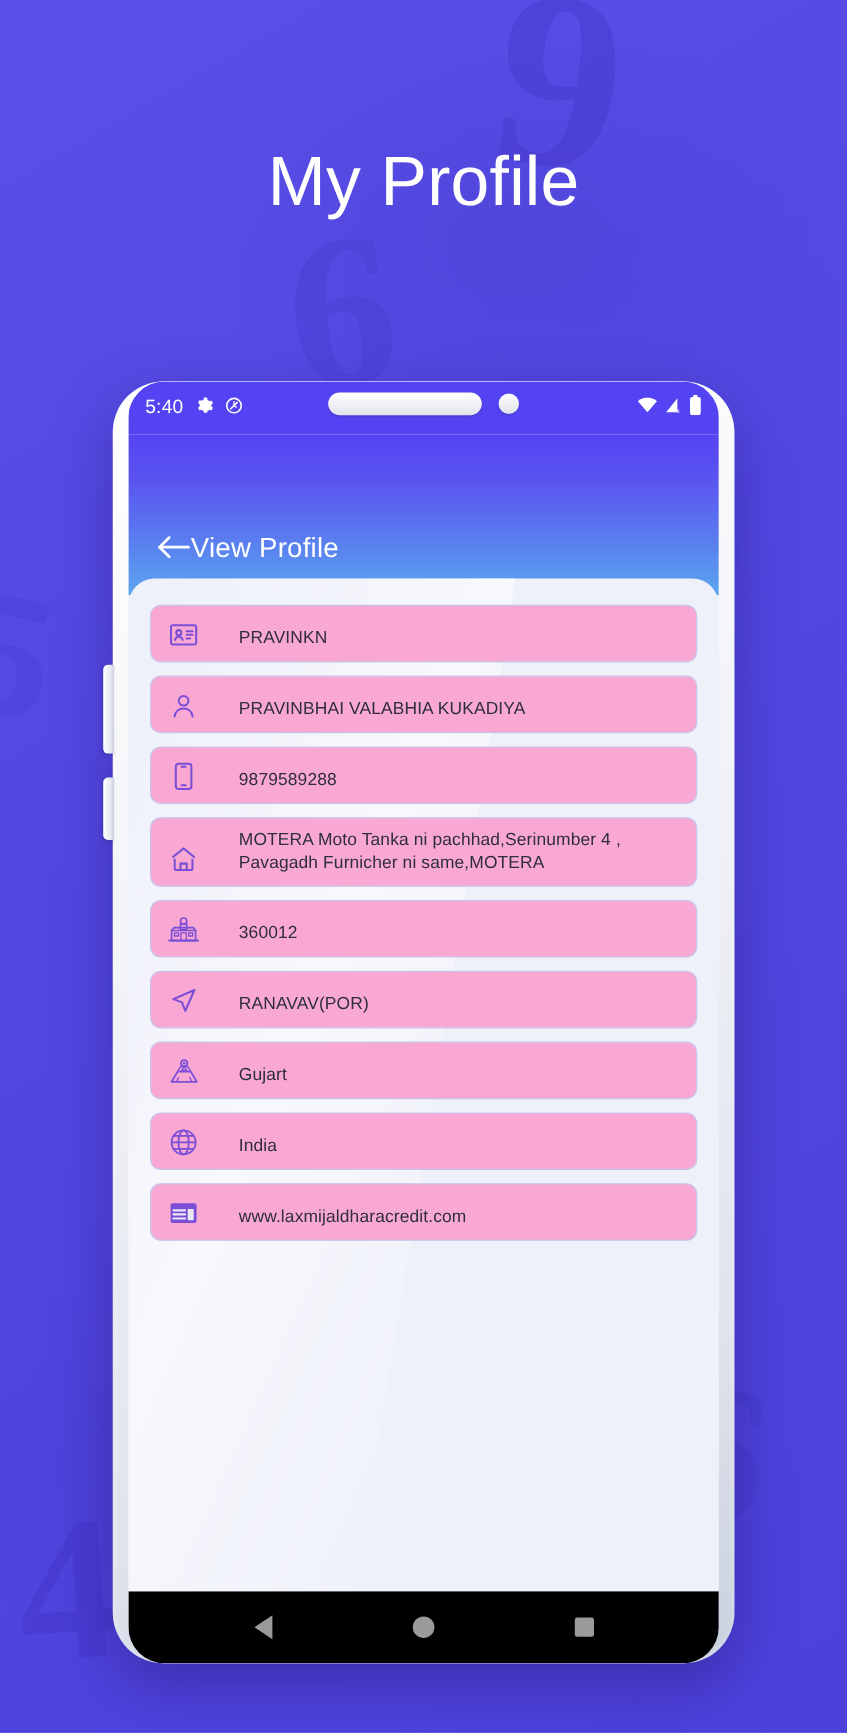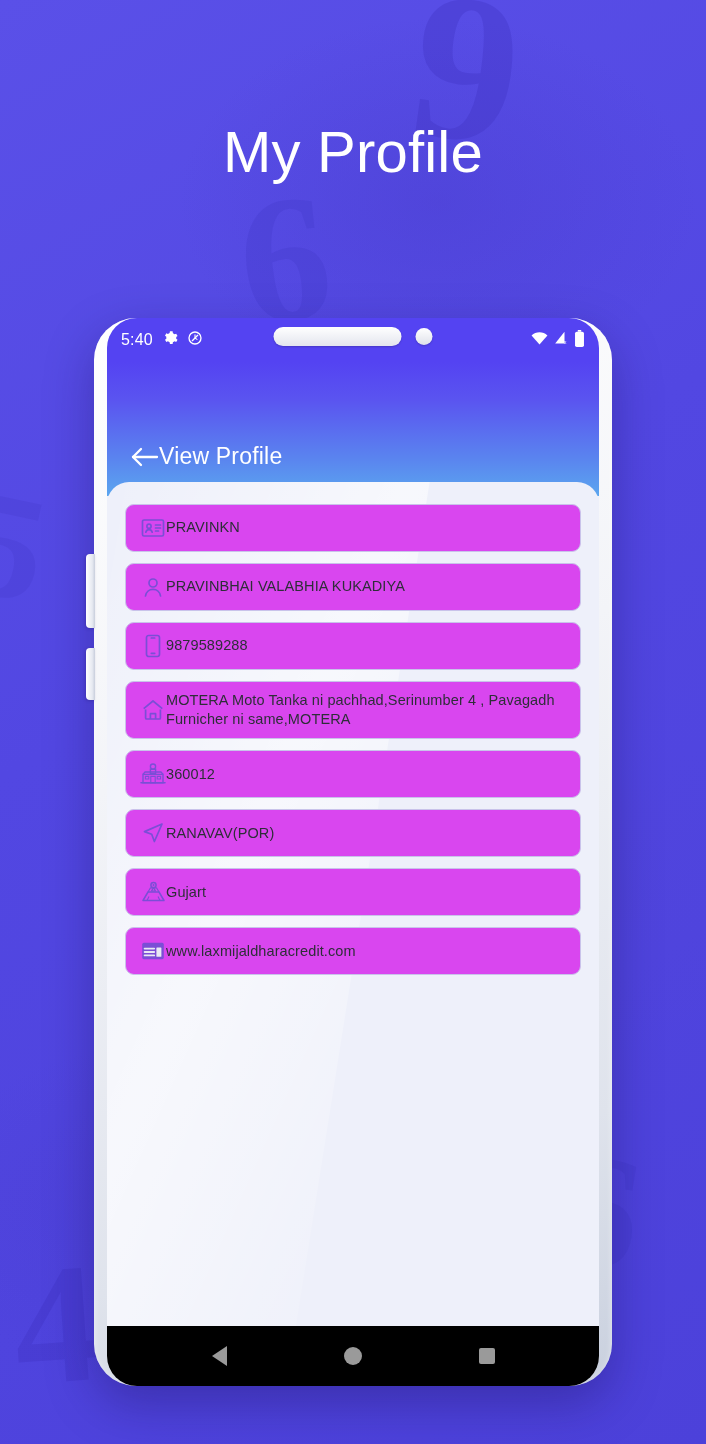--- a/index.html
+++ b/index.html
@@ -121,23 +121,23 @@
   .sheet::after {
     content:"";
     position:absolute; left:-60px; top:-40px;
     width:300px; height:1100px;
     background:linear-gradient(105deg,rgba(255,255,255,0) 0%,rgba(255,255,255,0.55) 48%,rgba(255,255,255,0) 100%);
     transform:rotate(9deg);
     pointer-events:none;
   }
 
   .field {
-    display:flex; align-items:center; gap:0;
+    display:flex; align-items:flex-end; gap:33px;
     min-height:48px;
-    background:#d946ef;
+    background:#f9a8d4;
     border:1px solid #c9c3ea;
     border-radius:9px;
     padding:9px 14px;
     margin-bottom:11px;
     position:relative; z-index:2;
   }
   .field-icon {
     flex:0 0 26px; width:26px; height:26px;
     display:flex; align-items:center; justify-content:center;
     color:#7b4ed6;
@@ -314,20 +314,30 @@
             <path d="M7 12l2.5-4.2h6L18 12" stroke-width="1.2"></path>
             <circle cx="12.5" cy="5" r="2.6"></circle>
             <path d="M12.5 7.6l-2 3.4h4l-2-3.4z" stroke-width="1.2"></path>
             <circle cx="12.5" cy="5" r="1" fill="#7b4ed6" stroke="none"></circle>
             <path d="M6 20.5l2-4M19 20.5l-2-4" stroke-width="1.1"></path>
           </svg>
         </span>
         <span class="field-value">Gujart</span>
       </div>
 
+      <div class="field">
+        <span class="field-icon">
+          <svg width="24" height="24" viewBox="0 0 24 24" fill="none" stroke="#7b4ed6" stroke-width="1.5">
+            <circle cx="12" cy="12" r="10"></circle>
+            <ellipse cx="12" cy="12" rx="4.3" ry="10"></ellipse>
+            <path d="M2 12h20M3.6 6.6h16.8M3.6 17.4h16.8"></path>
+          </svg>
+        </span>
+        <span class="field-value">India</span>
+      </div>
 
       <div class="field">
         <span class="field-icon">
           <svg width="24" height="20" viewBox="0 0 24 20" fill="none">
             <rect x="1.2" y="1.8" width="21.6" height="16.4" rx="1.6" fill="#7b4ed6"></rect>
             <path d="M3.6 7.6h9.6M3.6 11h9.6M3.6 14.4h9.6" stroke="#e9e9f4" stroke-width="1.8" stroke-linecap="round"></path>
             <rect x="15.4" y="6.4" width="5" height="9.4" rx="0.6" fill="#e9e9f4"></rect>
           </svg>
         </span>
         <span class="field-value">www.laxmijaldharacredit.com</span>

